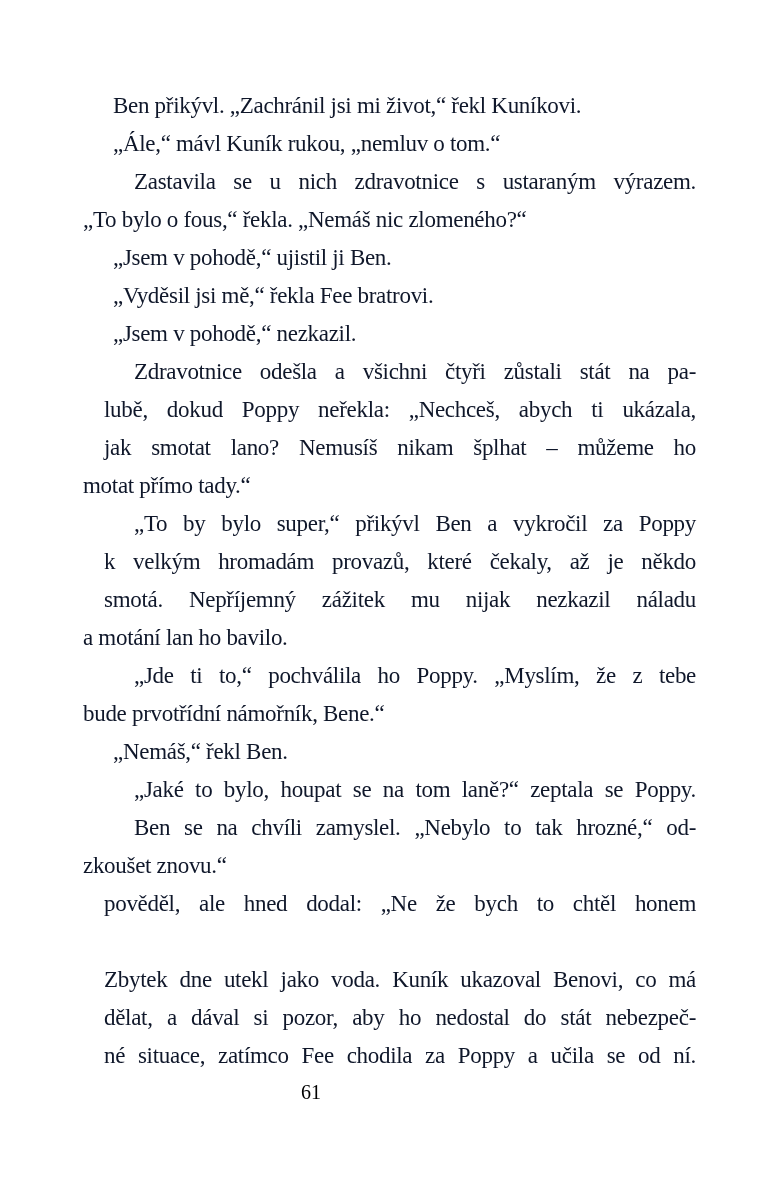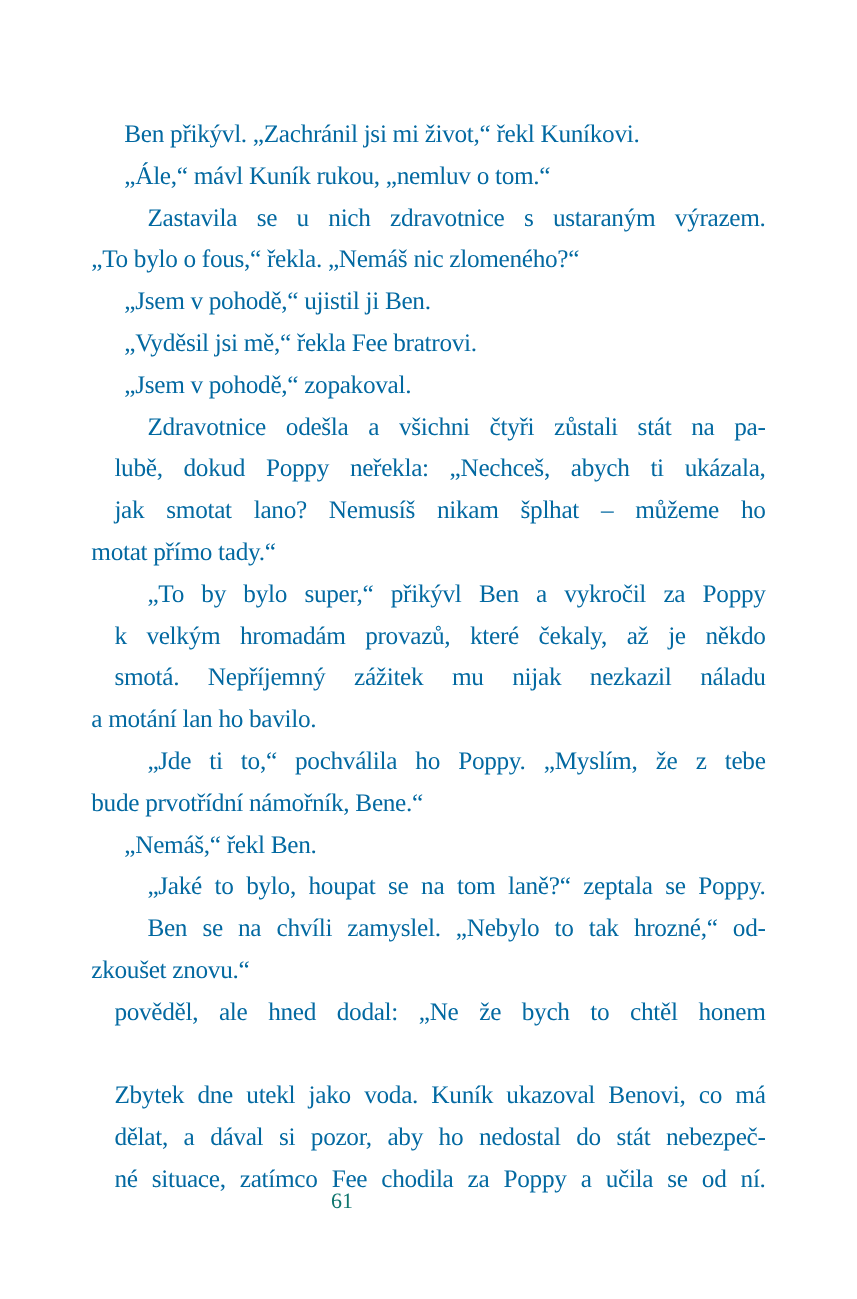--- a/index.html
+++ b/index.html
@@ -10,27 +10,27 @@
   .book-page {
     position: relative;
     width: 779px;
     height: 1181px;
     background: #ffffff;
     overflow: hidden;
   }
   .text-block {
     position: absolute;
     left: 83px;
-    top: 103px;
+    top: 87px;
     width: 613px;
     font-family: "Liberation Serif", "DejaVu Serif", serif;
     font-size: 23px;
     line-height: 38px;
     letter-spacing: -0.3px;
-    color: #0369a1;
+    color: #0f172a;
   }
   .para {
     margin: 0;
     padding: 0;
   }
   .para.indent .line:first-child {
     text-indent: 30px;
   }
   .para.section-break {
     margin-top: 38px;
@@ -48,21 +48,21 @@
   }
   .page-footer {
     position: absolute;
     left: 0;
     top: 1080px;
     width: 622px;
     text-align: center;
     font-family: "Liberation Serif", "DejaVu Serif", serif;
     font-size: 20px;
     line-height: 24px;
-    color: #0f766e;
+    color: #000000;
   }
 </style>
 </head>
 <body>
 
 <div class="book-page">
   <main class="text-block">
 
     <p class="para indent">
       <span class="line">Ben přikývl. „Zachránil jsi mi život,“ řekl Kuníkovi.</span>
@@ -79,21 +79,21 @@
 
     <p class="para indent">
       <span class="line">„Jsem v pohodě,“ ujistil ji Ben.</span>
     </p>
 
     <p class="para indent">
       <span class="line">„Vyděsil jsi mě,“ řekla Fee bratrovi.</span>
     </p>
 
     <p class="para indent">
-      <span class="line">„Jsem v pohodě,“ zopakoval.</span>
+      <span class="line">„Jsem v pohodě,“ nezkazil.</span>
     </p>
 
     <p class="para indent">
       <span class="line j">Zdravotnice odešla a všichni čtyři zůstali stát na pa-</span>
       <span class="line j">lubě, dokud Poppy neřekla: „Nechceš, abych ti ukázala,</span>
       <span class="line j">jak smotat lano? Nemusíš nikam šplhat – můžeme ho</span>
       <span class="line">motat přímo tady.“</span>
     </p>
 
     <p class="para indent">

